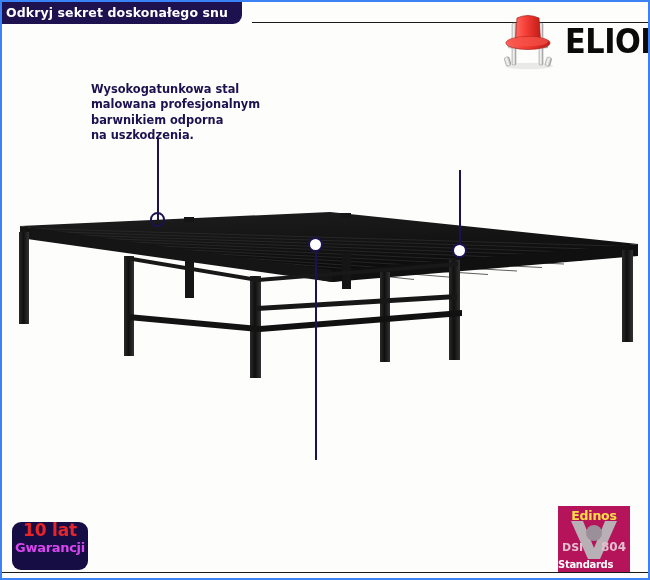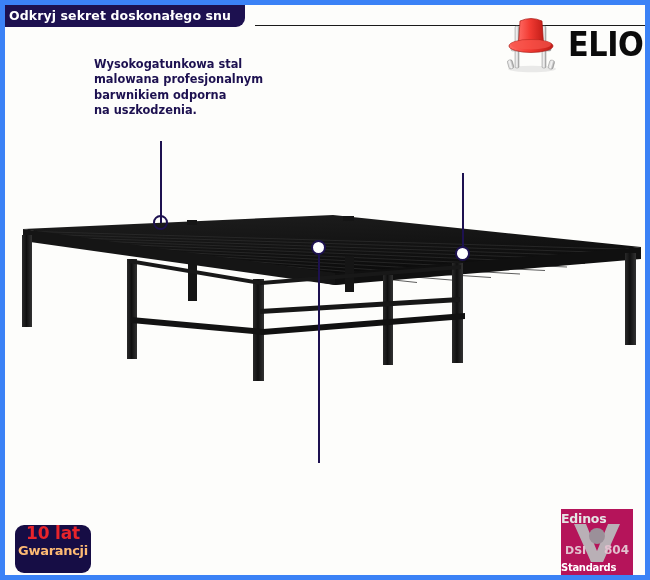--- a/index.html
+++ b/index.html
@@ -8,21 +8,21 @@
     background: #ffffff;
   }
   body {
     font-family: "DejaVu Sans", "Liberation Sans", sans-serif;
   }
   #stage {
     position: relative;
     width: 650px;
     height: 580px;
     background: #fdfdfb;
-    border: 5px solid #3b82f6;
+    border: 2px solid #3b82f6;
     box-sizing: border-box;
     overflow: hidden;
   }
 
   
   .header-banner {
     position: absolute;
     left: -6px;
     top: 0;
     height: 22px;
@@ -79,21 +79,21 @@
   
   .callout {
     position: absolute;
     color: #1d1150;
     font-size: 11.4px;
     font-weight: bold;
     line-height: 1.34;
     z-index: 8;
     white-space: pre-line;
   }
-  #callout-steel   { left: 89px;  top: 52px;  width: 215px; }
+  #callout-steel   { left: 89px;  top: 80px;  width: 215px; }
   #callout-welds   { left: 364px; top: 99px;  width: 270px; }
   #callout-slats   { left: 244px; top: 459px; width: 210px; }
 
   
   .leader {
     position: absolute;
     width: 1.6px;
     background: #1d1150;
     z-index: 7;
   }
@@ -133,21 +133,21 @@
     justify-content: flex-start;
     line-height: 1;
   }
   .warranty-years {
     color: #e8242b;
     font-size: 17px;
     font-weight: bold;
     letter-spacing: -0.2px;
   }
   .warranty-label {
-    color: #fdba74;
+    color: #d946ef;
     font-size: 13px;
     font-weight: bold;
     margin-top: 2px;
     letter-spacing: -0.3px;
   }
 
   
   .edinos-badge {
     position: absolute;
     left: 556px;
@@ -156,22 +156,22 @@
     height: 66px;
     background: #b5145a;
     z-index: 8;
     overflow: hidden;
   }
   .edinos-title {
     position: absolute;
     top: 2px;
     left: 0;
     width: 100%;
-    text-align: left;
-    color: #e5e5e5;
+    text-align: center;
+    color: #fde047;
     font-size: 12.5px;
     font-weight: bold;
     letter-spacing: -0.2px;
   }
   .edinos-dsi {
     position: absolute;
     left: 4px;
     bottom: 18px;
     color: #e2c0ce;
     font-size: 11px;

